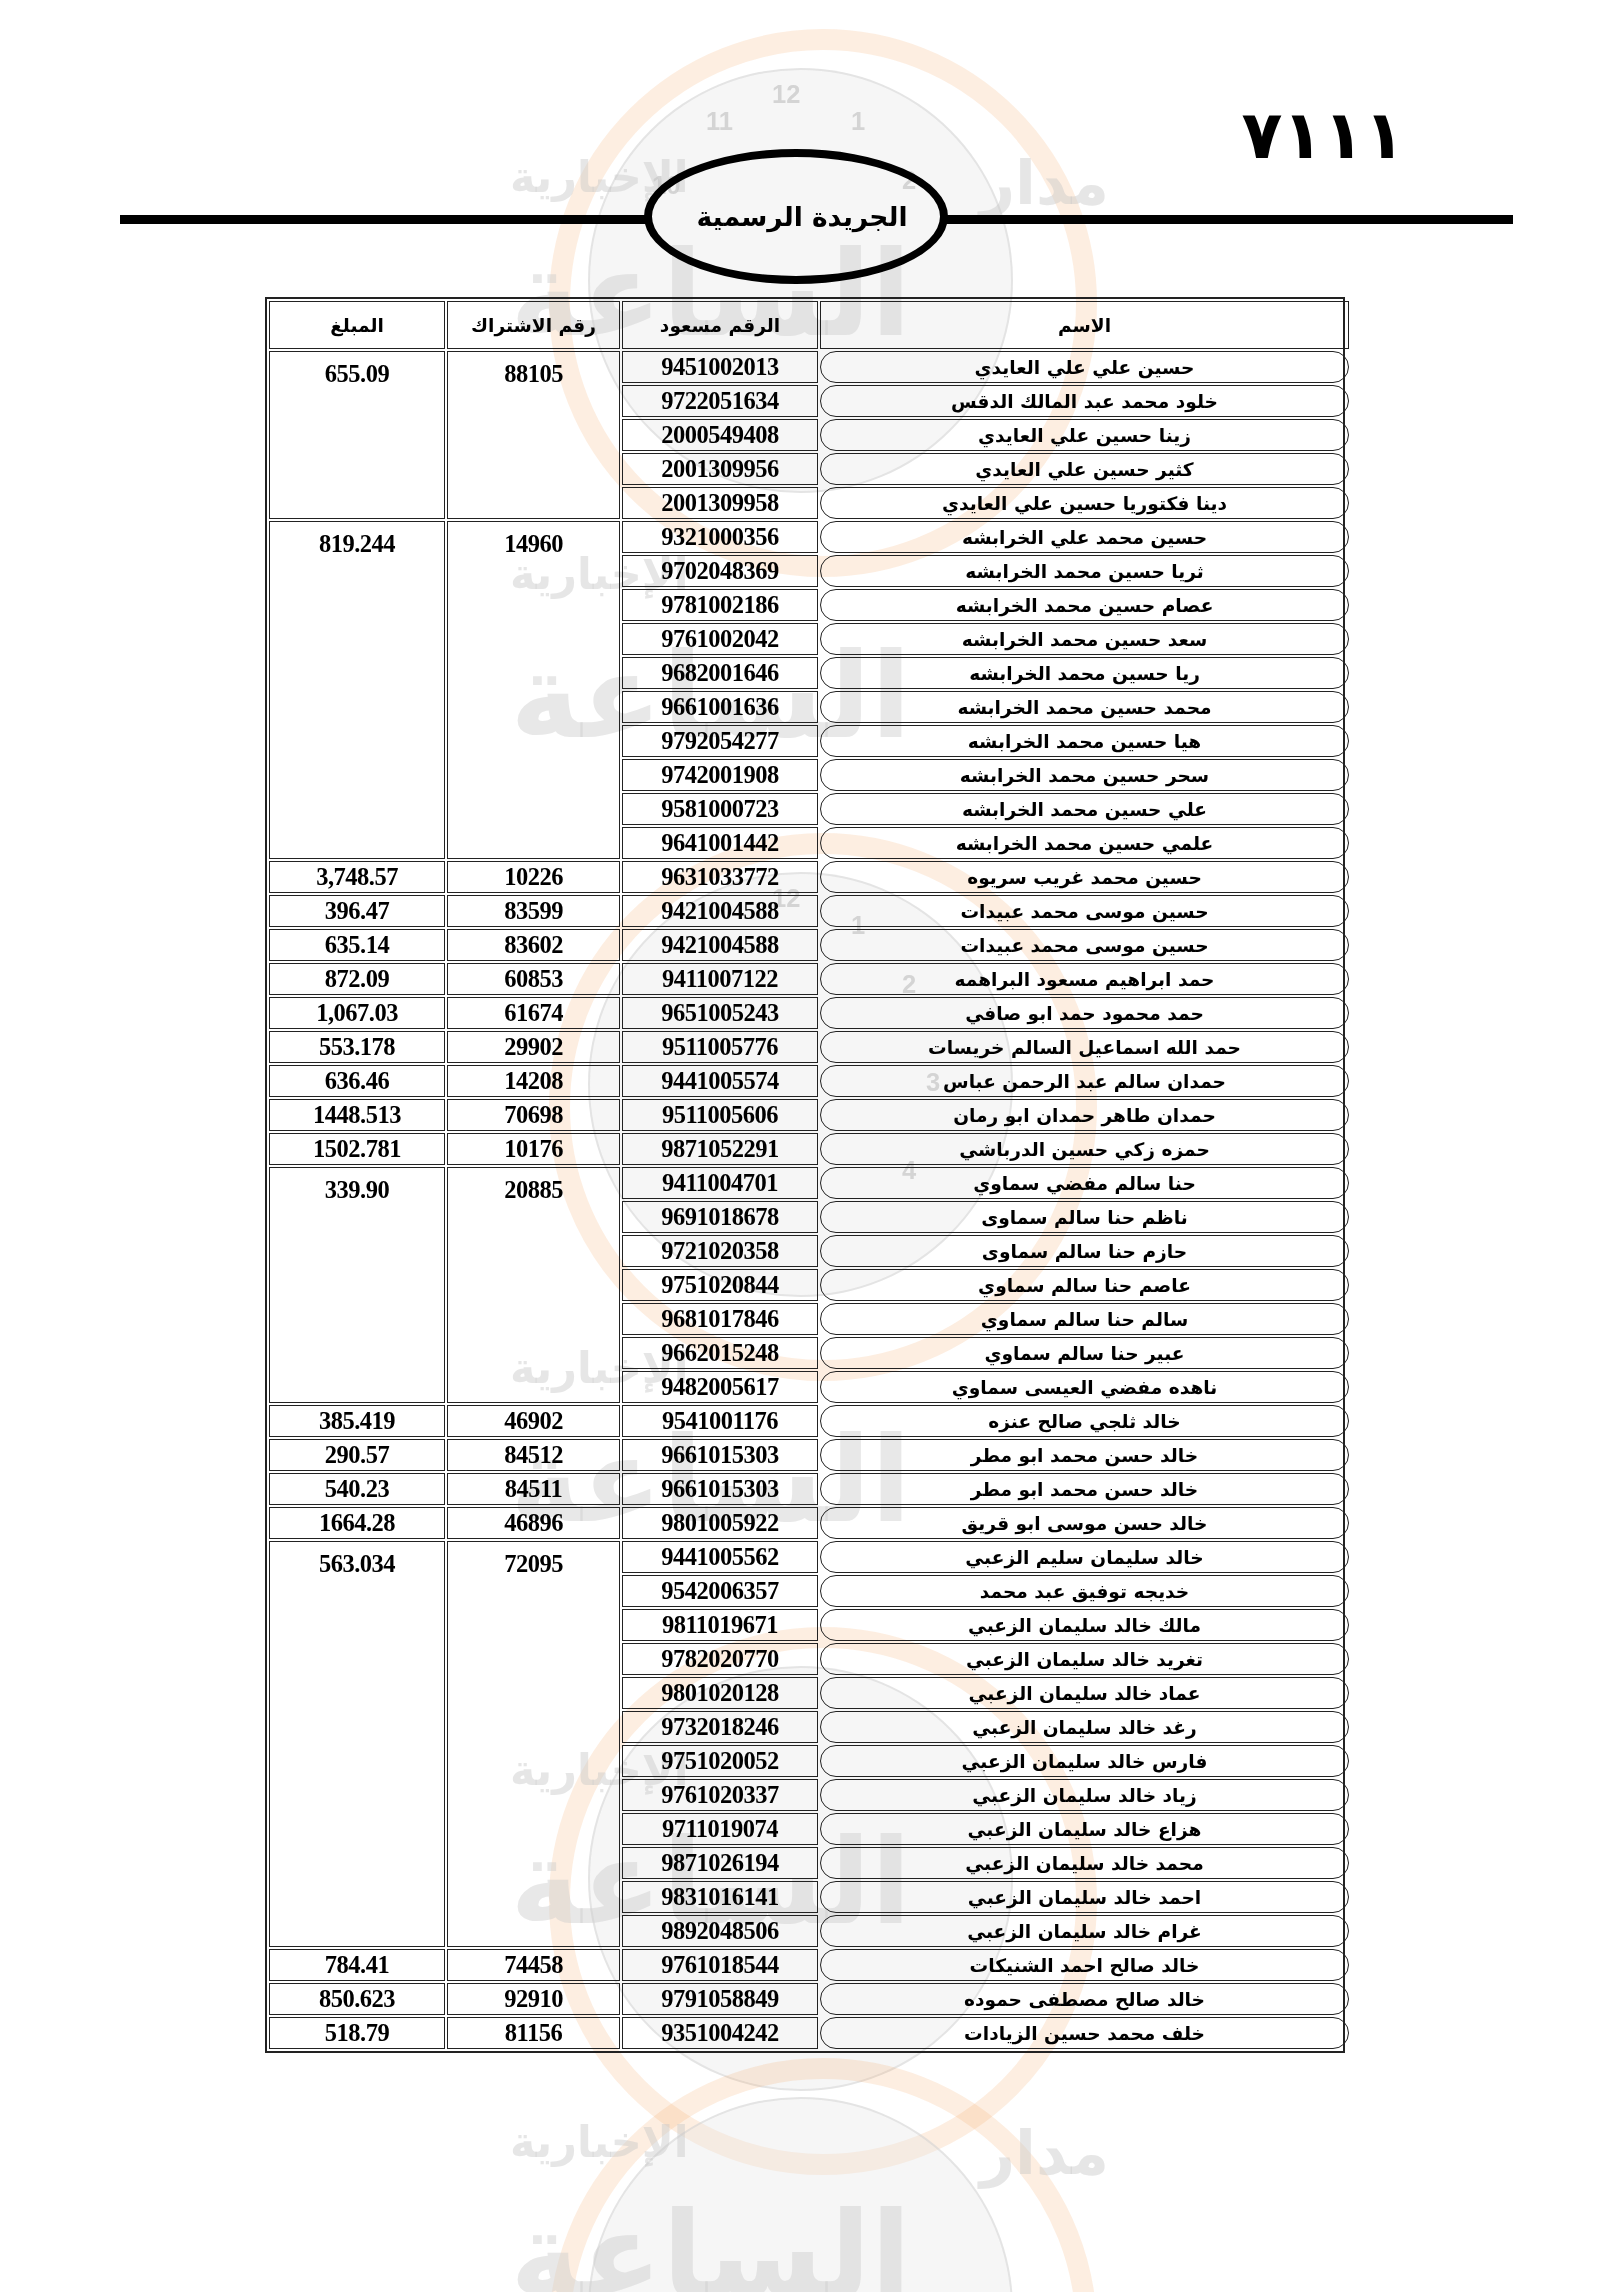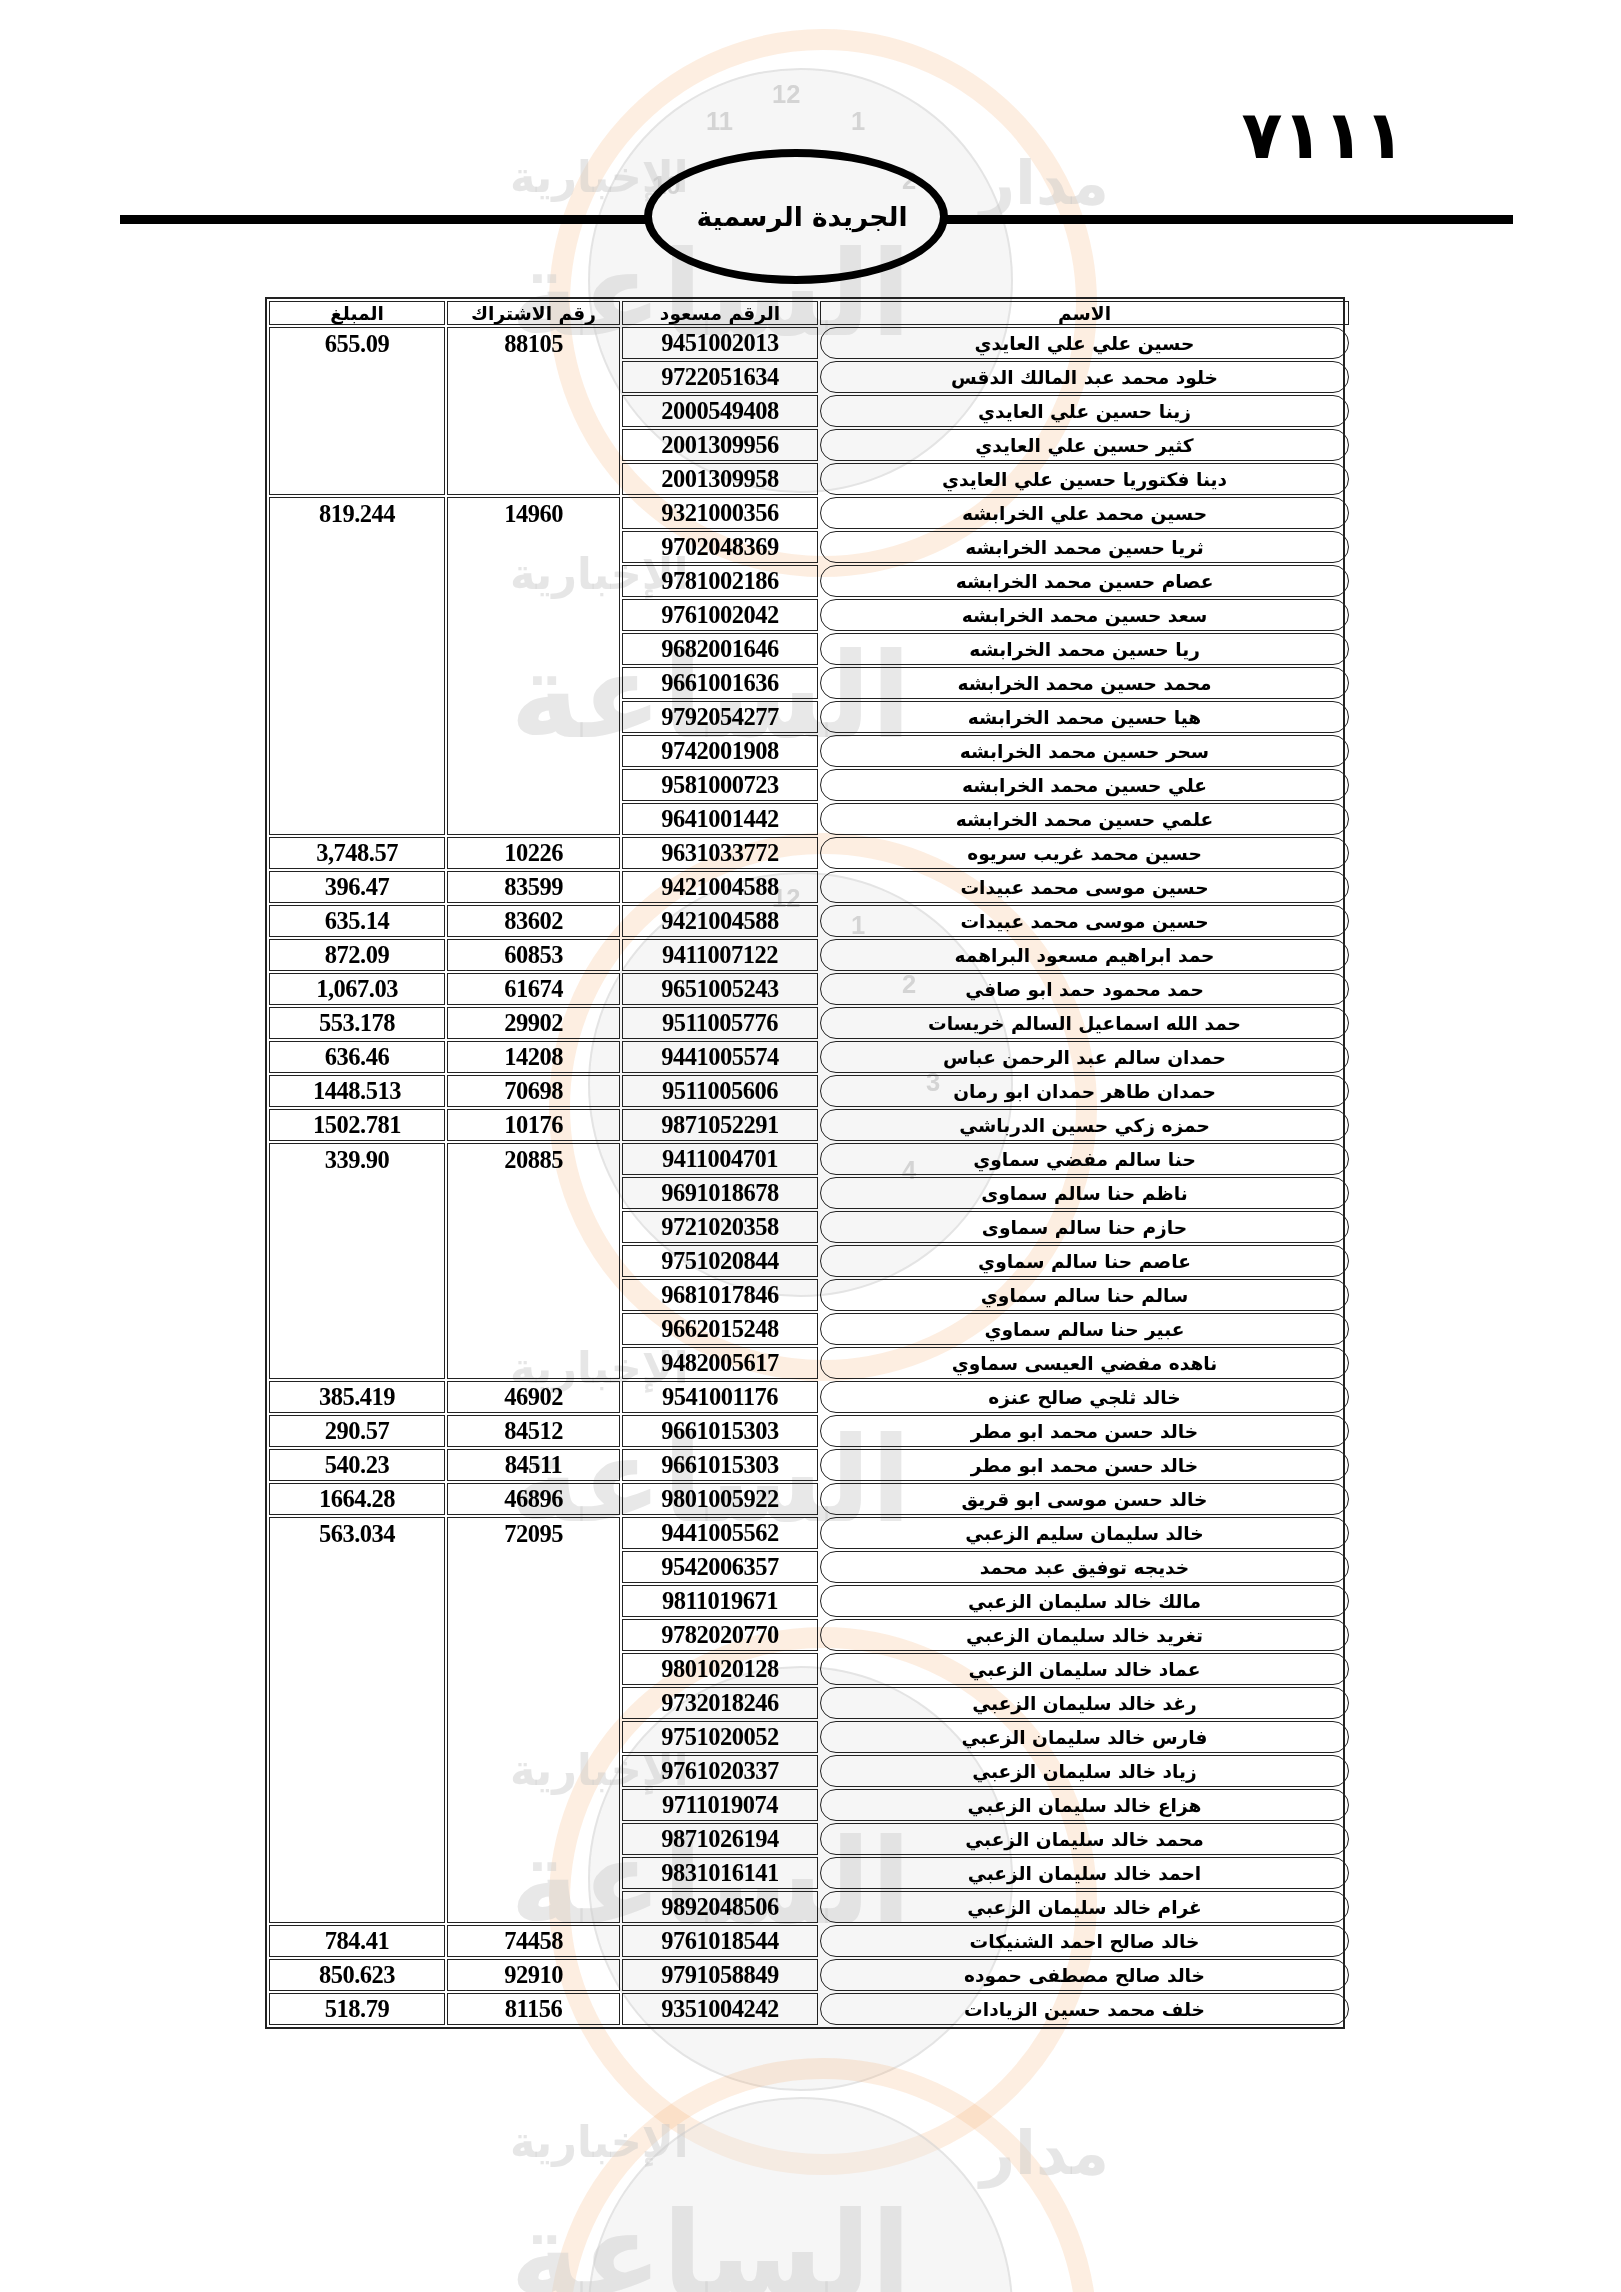--- a/index.html
+++ b/index.html
@@ -22,24 +22,24 @@
   .header-oval { position: absolute; left: 644px; top: 149px; width: 304px; height: 135px;
                  border: 8.8px solid #000; border-radius: 50%; box-sizing: border-box; background: transparent;
                  display: flex; align-items: center; justify-content: center; z-index: 3; }
   .header-title { font-family: "DejaVu Sans", sans-serif; font-weight: bold; font-size: 26.5px; direction: rtl; margin-left: 12px; }
 
   .table-wrap { position: absolute; left: 265px; top: 297px; width: 1080px; z-index: 2;
                 border: 2.9px double #222; box-sizing: border-box; }
   table { border-collapse: separate; border-spacing: 2px; width: 100%; direction: rtl; table-layout: fixed; }
   th, td { border: 1.5px solid #222; text-align: center; padding: 0; height: 32px; box-sizing: border-box;
            background: transparent; }
-  th { font-family: "DejaVu Sans", sans-serif; font-weight: bold; font-size: 18.6px; height: 24px; }
+  th { font-family: "DejaVu Sans", sans-serif; font-weight: bold; font-size: 18.6px; height: 48px; }
   td.name { font-family: "DejaVu Sans", sans-serif; font-weight: bold; font-size: 18.6px; border-radius: 16px; }
   td.num { font-family: "Liberation Serif", serif; font-weight: bold; font-size: 24.5px; letter-spacing: -0.5px; }
-  td.merged { vertical-align: top; padding-top: 2px; }
+  td.merged { vertical-align: top; padding-top: 8px; }
   col.c-name { width: 529px; }
   col.c-nid { width: 196px; }
   col.c-sub { width: 173px; }
   col.c-amt { width: 176px; }
 </style>
 </head>
 <body>
 
 <div class="wm" style="left:549px; top:29px; width:549px; height:549px;">
   <div class="wm-ring" style="left:0; top:0; width:506px; height:506px;"></div>

